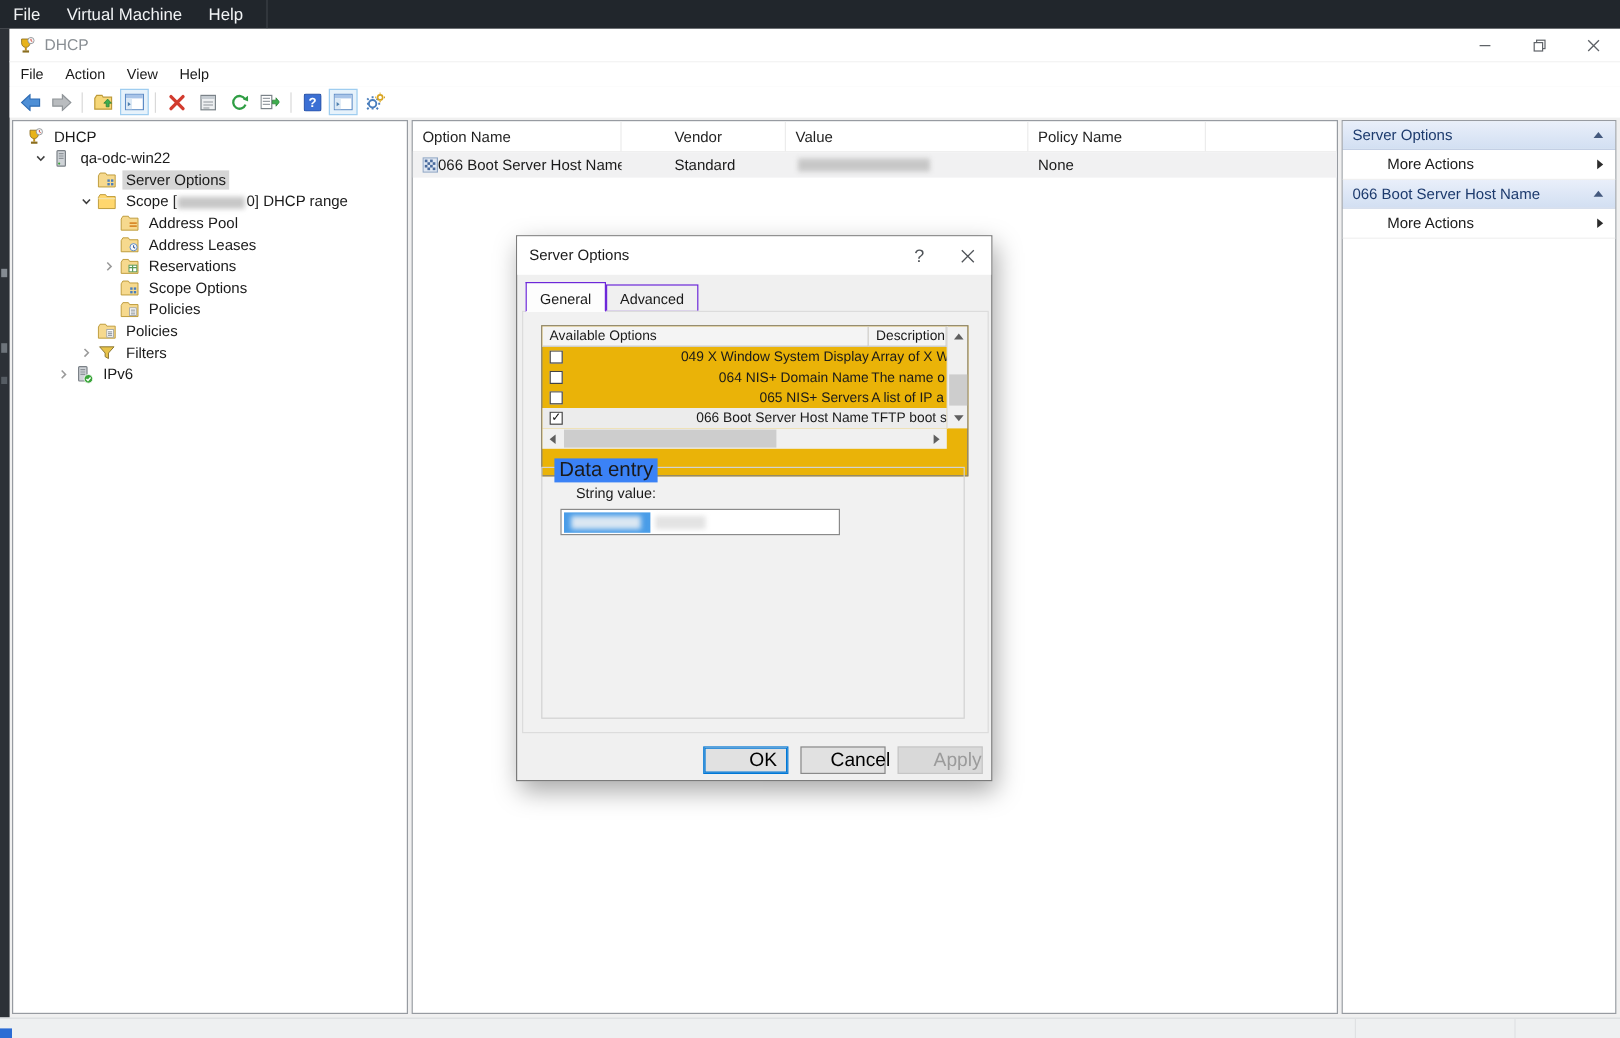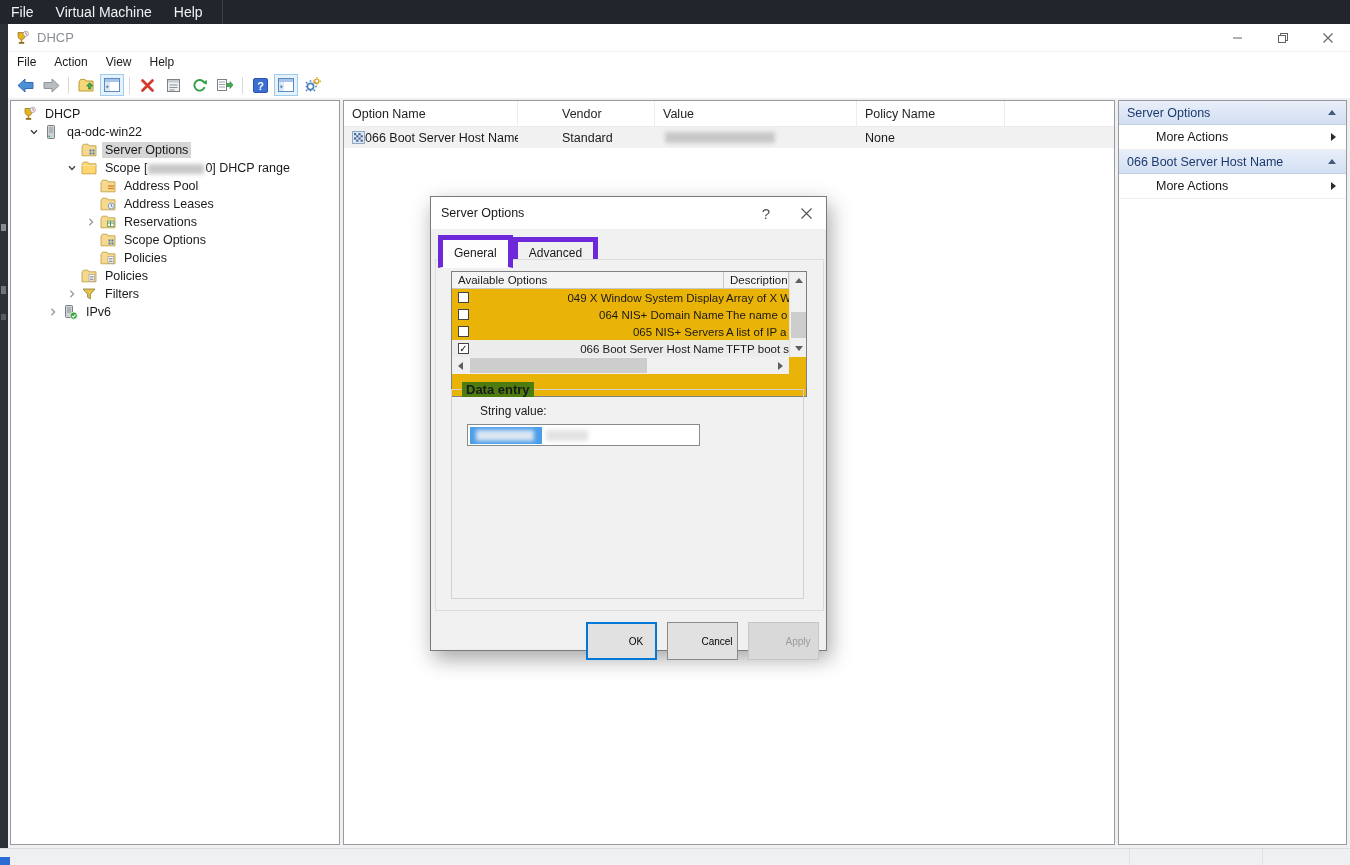--- a/index.html
+++ b/index.html
@@ -59,21 +59,21 @@
   .tri-up { width:0; height:0; border-left:4px solid transparent; border-right:4px solid transparent; border-bottom:5px solid #44597e; margin-left:auto; }
   .tri-right { width:0; height:0; border-top:4px solid transparent; border-bottom:4px solid transparent; border-left:5px solid #2b2b2b; margin-left:auto; }
 
   
   #dialog { position:absolute; left:430px; top:196px; width:397px; height:455px; background:#f0f0f0; border:1px solid #7a7a7a; box-shadow:3px 8px 20px rgba(0,0,0,.35); }
   #dlg-titlebar { height:32px; background:#ffffff; display:flex; align-items:center; }
   #dlg-titlebar .dlg-title { margin-left:10px; font-size:12.5px; }
   #dlg-titlebar .dlg-btns { margin-left:auto; display:flex; align-items:center; }
   .dlg-tb-btn { width:40px; height:32px; display:flex; align-items:center; justify-content:center; color:#4f5358; font-size:15px; }
   #dlg-tabs { position:absolute; left:7px; top:38px; display:flex; }
-  .tab { font-size:12px; padding:4px 11px 3px; border:5px solid #6d28d9; background:#f0f0f0; margin-top:2px; }
+  .tab { font-size:12px; padding:4px 11px 3px; border:1px solid #6d28d9; background:#f0f0f0; margin-top:2px; }
   .tab.active { background:#fdfdfd; border-bottom:1px solid #fdfdfd; margin-top:0; padding-top:6px; position:relative; z-index:2; }
   #tab-page { position:absolute; left:4px; top:62px; width:389px; height:352px; border:1px solid #dcdcdc; background:#f1f1f1; }
 
   
   #opts-list { position:absolute; left:20px; top:74px; width:356px; height:126px; border:1px solid #808080; background:#eab308; display:flex; }
   #opts-main { width:337px; }
   .olv-header { display:flex; height:17px; }
   .olv-header .ohc { font-size:11.5px; display:flex; align-items:center; padding-left:6px; background:#f4f4f4; border-right:1px solid #c9c9c9; border-bottom:1px solid #c9c9c9; overflow:hidden; white-space:nowrap; }
   .ohc.name { width:272px; } .ohc.desc { width:65px; }
   .orow { display:flex; height:17px; align-items:center; }
@@ -87,29 +87,29 @@
   .sb-thumb-v { position:absolute; left:1px; top:40px; width:15px; height:26px; background:#cdcdcd; }
   #opts-hscroll { position:absolute; left:0; top:85px; width:337px; height:17px; background:#f0f0f0; }
   .sb-thumb-h { position:absolute; left:18px; top:1px; width:177px; height:15px; background:#cdcdcd; }
   .arr-up { width:0;height:0;border-left:4px solid transparent;border-right:4px solid transparent;border-bottom:5px solid #5f5f5f; }
   .arr-down { width:0;height:0;border-left:4px solid transparent;border-right:4px solid transparent;border-top:5px solid #5f5f5f; }
   .arr-left { width:0;height:0;border-top:4px solid transparent;border-bottom:4px solid transparent;border-right:5px solid #5f5f5f; }
   .arr-right { width:0;height:0;border-top:4px solid transparent;border-bottom:4px solid transparent;border-left:5px solid #5f5f5f; }
 
   
   #data-entry { position:absolute; left:20px; top:192px; width:353px; height:210px; border:1px solid #d2d2d2; }
-  #data-entry .legend { position:absolute; left:10px; top:-8px; background:#4d7c0f; padding:0 4px; font-size:13px;font-weight:bold; }
+  #data-entry .legend { position:absolute; left:10px; top:-8px; background:#3b82f6; padding:0 4px; font-size:17px; }
   #string-label { position:absolute; left:28px; top:14px; font-size:12px; }
   #string-input { position:absolute; left:15px; top:34px; width:233px; height:22px; background:#ffffff; border:1px solid #8a8a8a; }
   #string-input .sel { position:absolute; left:2px; top:2px; width:72px; height:17px; background:#4a9de8; overflow:hidden; }
   #string-input .sel .redact-light { position:absolute; left:6px; top:3px; width:58px; height:11px; background:#dbe7f2; filter:blur(2px); }
   #string-input .ghost { position:absolute; left:78px; top:5px; width:42px; height:11px; background:#e3e3e3; filter:blur(2px); }
 
   
-  .dlg-btn { position:absolute; top:425px; width:71px; height:38px; font-size:10px; display:flex; align-items:center; justify-content:center; background:#e1e1e1; border:1px solid #8a8a8a; font-family:inherit;padding-left:29px; }
+  .dlg-btn { position:absolute; top:425px; width:71px; height:23px; font-size:16px; display:flex; align-items:center; justify-content:center; background:#e1e1e1; border:1px solid #8a8a8a; font-family:inherit;padding-left:29px; }
   #btn-ok { left:155px; border:1px solid #0078d7; box-shadow:inset 0 0 0 1px #0078d7; }
   #btn-cancel { left:236px; }
   #btn-apply { left:317px; background:#d9d9d9; border:1px solid #c6c6c6; color:#9b9b9b; }
 
   
   #status-strip { position:absolute; left:0; top:848px; width:1350px; height:17px; background:#eef0f1; border-top:1px solid #dadcde; }
   #status-strip .st-sep { position:absolute; top:0; width:1px; height:17px; background:#dfe1e3; }
   #taskbar-chip { position:absolute; left:0; top:857px; width:10px; height:8px; background:#2b6cd4; }
 </style>
 </head>

